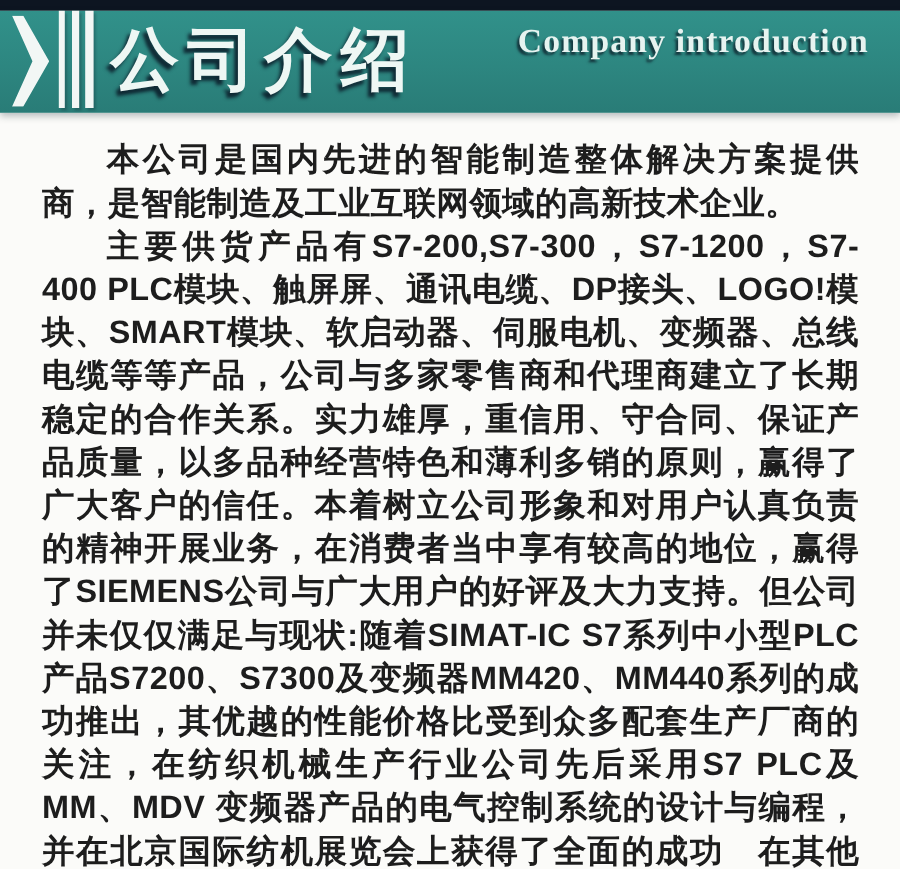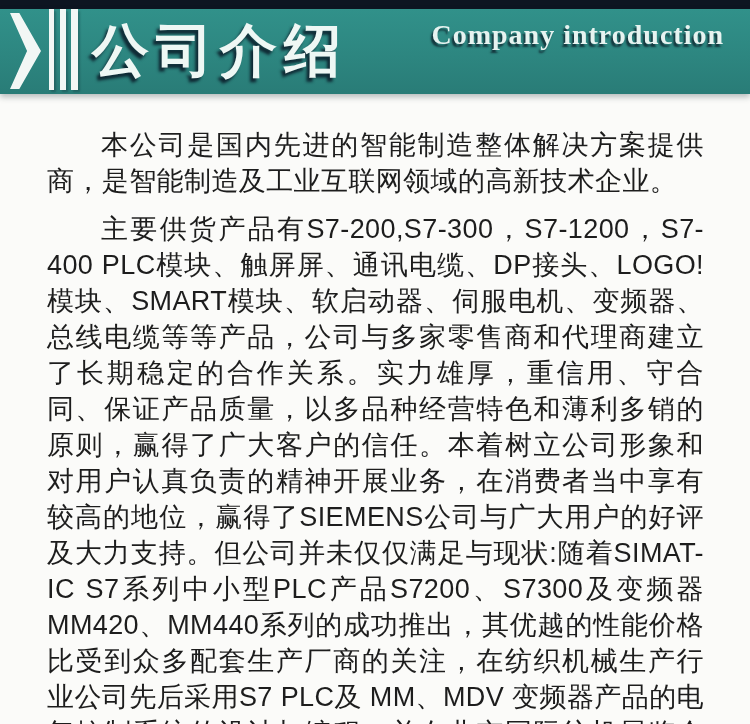--- a/index.html
+++ b/index.html
@@ -73,25 +73,25 @@
     color: #e6f3f0;
     text-shadow: -2px 3px 2px rgba(8, 18, 32, 0.70);
     white-space: nowrap;
   }
 
   
   .content {
     padding: 21px 34px 0 35px;
   }
   .para {
-    margin: 12px;
+    margin: 0;
     font-size: 27px;
     line-height: 36px;
     color: #1d1d1d;
-    font-weight: 400;
+    font-weight: 700;
     text-align: justify;
     text-justify: inter-ideograph;
     text-indent: 2em;
     letter-spacing: 0.4px;
   }
 </style>
 </head>
 <body>
 
 <div class="page">

